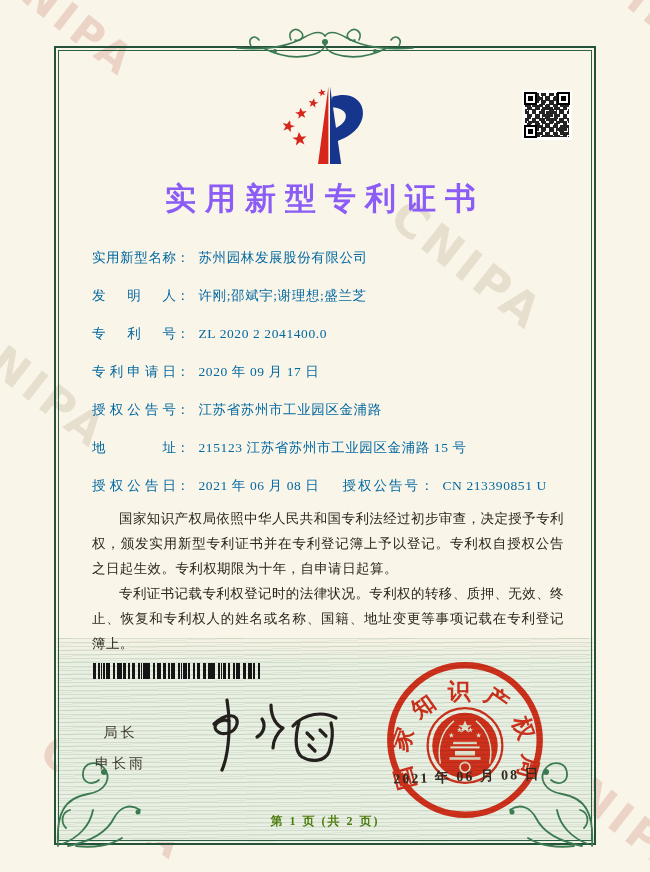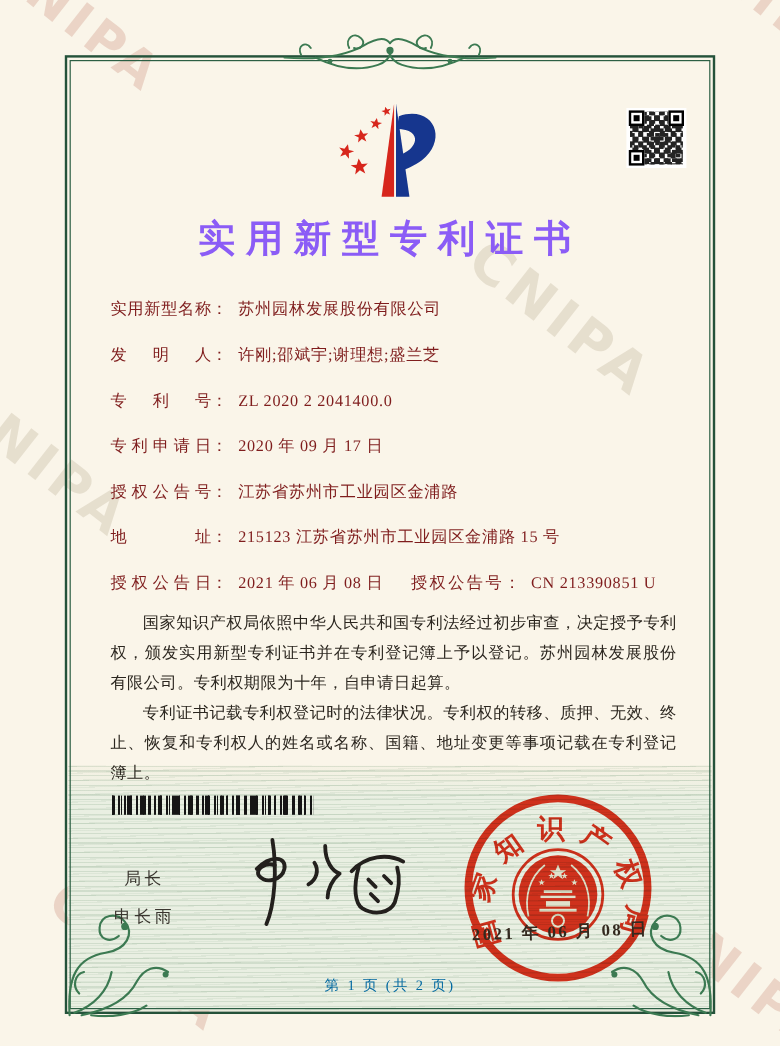--- a/index.html
+++ b/index.html
@@ -36,21 +36,21 @@
      background:
        conic-gradient(#111 0 25%,rgba(0,0,0,0) 0 50%,#111 0 75%,rgba(0,0,0,0) 0) 0 0/7px 7px,
        conic-gradient(rgba(0,0,0,0) 0 25%,#111 0 50%,rgba(0,0,0,0) 0 75%,#111 0) 2px 3px/9px 9px;}
   .qf{position:absolute;width:9px;height:9px;border:2px solid #000;background:#fff;}
   .qf::after{content:"";position:absolute;inset:2px;background:#000;}
   .title{position:absolute;left:0;width:100%;top:178px;text-align:center;
          font-size:31px;font-weight:700;letter-spacing:9px;color:#8b5cf6;}
 
   
   .row{position:absolute;left:92px;display:flex;align-items:baseline;
-       font-size:13.5px;white-space:nowrap;color:#7f1d1d;}
+       font-size:13.5px;white-space:nowrap;color:#0369a1;}
   .flabel{display:inline-block;width:84px;text-align:justify;text-align-last:justify;}
   .colon{margin-right:9px;}
   .fvalue{letter-spacing:.6px;}
   .grant2{margin-left:23px;display:flex;align-items:baseline;}
   .grant2 .glabel{letter-spacing:2px;}
 
   
   .paras{position:absolute;left:92px;top:506px;width:472px;font-size:13.5px;
          line-height:25px;text-align:justify;color:#2b261f;}
   .paras p{margin:0;text-indent:2em;letter-spacing:.4px;}
@@ -68,21 +68,21 @@
             font-size:14px;letter-spacing:3px;color:#3a362f;line-height:31px;text-align:center;}
   .signature{position:absolute;left:192px;top:692px;}
 
   
   .seal{position:absolute;left:383px;top:658px;mix-blend-mode:multiply;}
   .seal-date{position:absolute;left:392px;top:768px;width:150px;text-align:center;
              font-size:14px;font-weight:bold;letter-spacing:2px;color:#33291f;
              transform:rotate(-2deg);}
 
   .footer{position:absolute;left:0;width:100%;top:813px;text-align:center;
-          font-size:12px;letter-spacing:2px;color:#0369a1;}
+          font-size:12px;letter-spacing:2px;color:#4d7c0f;font-weight:bold;}
 </style>
 </head>
 <body>
 
 <div class="page">
 
   <span class="wm pink" style="left:-18px;top:-8px;font-size:42px">CNIPA</span>
   <span class="wm pink" style="left:556px;top:-26px;font-size:42px">CNIPA</span>
   <span class="wm grey" style="left:378px;top:238px;font-size:46px">CNIPA</span>
   <span class="wm grey" style="left:-52px;top:360px;font-size:44px">CNIPA</span>
@@ -193,21 +193,21 @@
       <span class="colon">：</span>
     <span class="fvalue">2021 年 06 月 08 日</span>
     <span class="grant2">
       <span class="glabel">授权公告号</span>
         <span class="colon">：</span>
       <span class="fvalue">CN 213390851 U</span>
     </span>
   </div>
 
   <div class="paras">
-    <p>国家知识产权局依照中华人民共和国专利法经过初步审查，决定授予专利权，颁发实用新型专利证书并在专利登记簿上予以登记。苏州园林发展股份有限公司。专利权期限为十年，自申请日起算。</p>
+    <p>国家知识产权局依照中华人民共和国专利法经过初步审查，决定授予专利权，颁发实用新型专利证书并在专利登记簿上予以登记。专利权自授权公告之日起生效。专利权期限为十年，自申请日起算。</p>
     <p>专利证书记载专利权登记时的法律状况。专利权的转移、质押、无效、终止、恢复和专利权人的姓名或名称、国籍、地址变更等事项记载在专利登记簿上。</p>
   </div>
 
   <div class="barcode"></div>
 
   <div class="director">
     <div>局长</div>
     <div>申长雨</div>
   </div>
 

